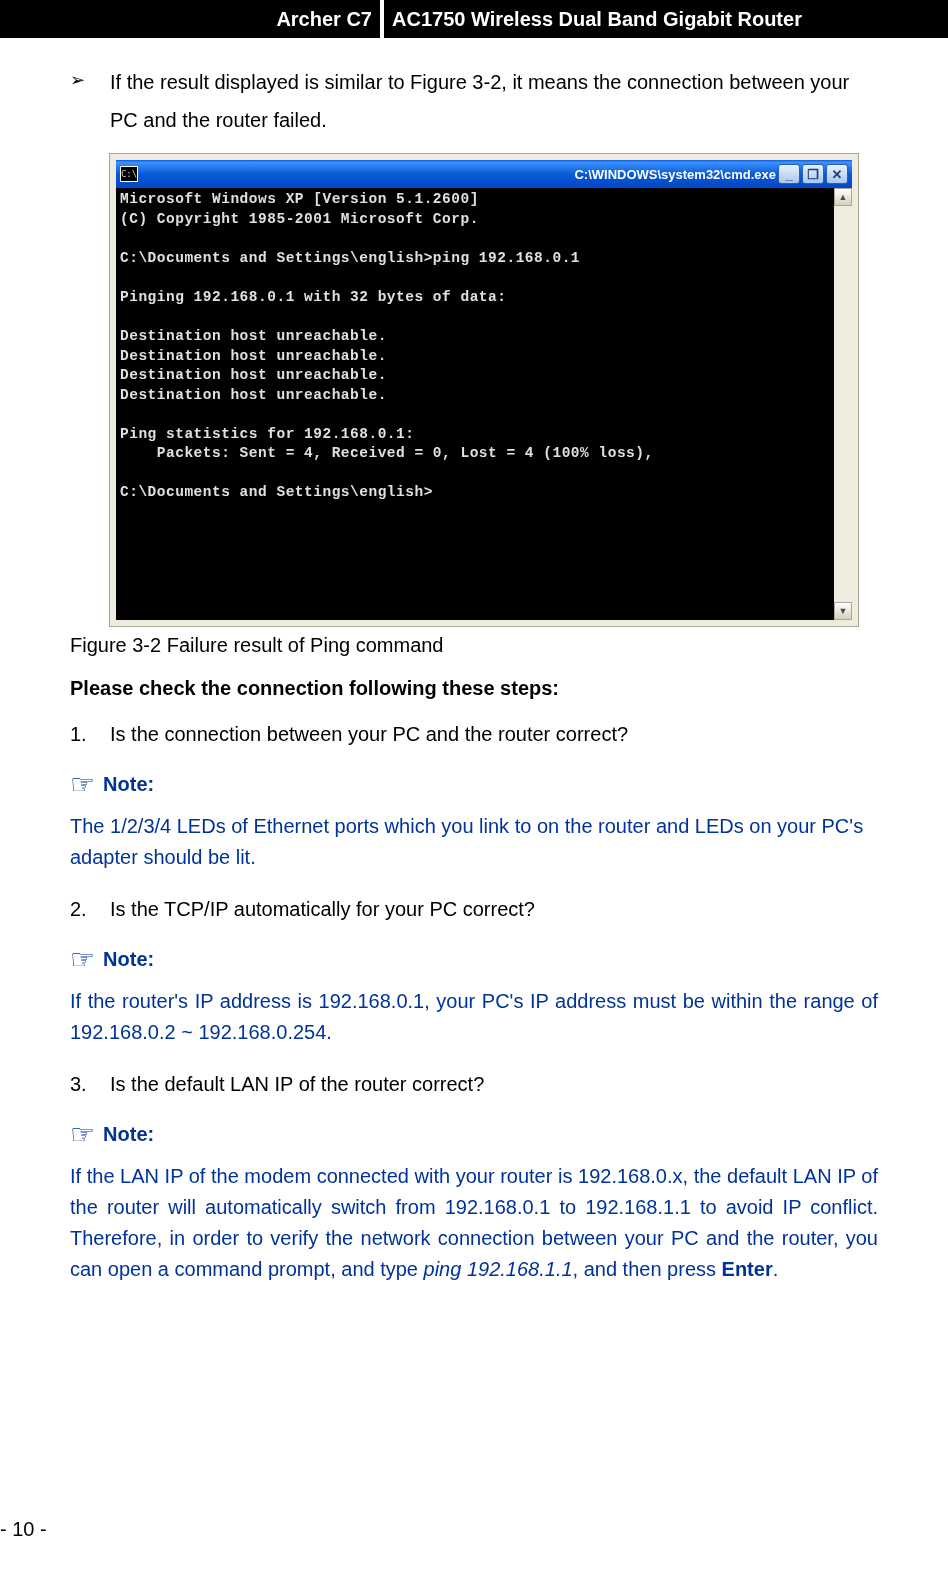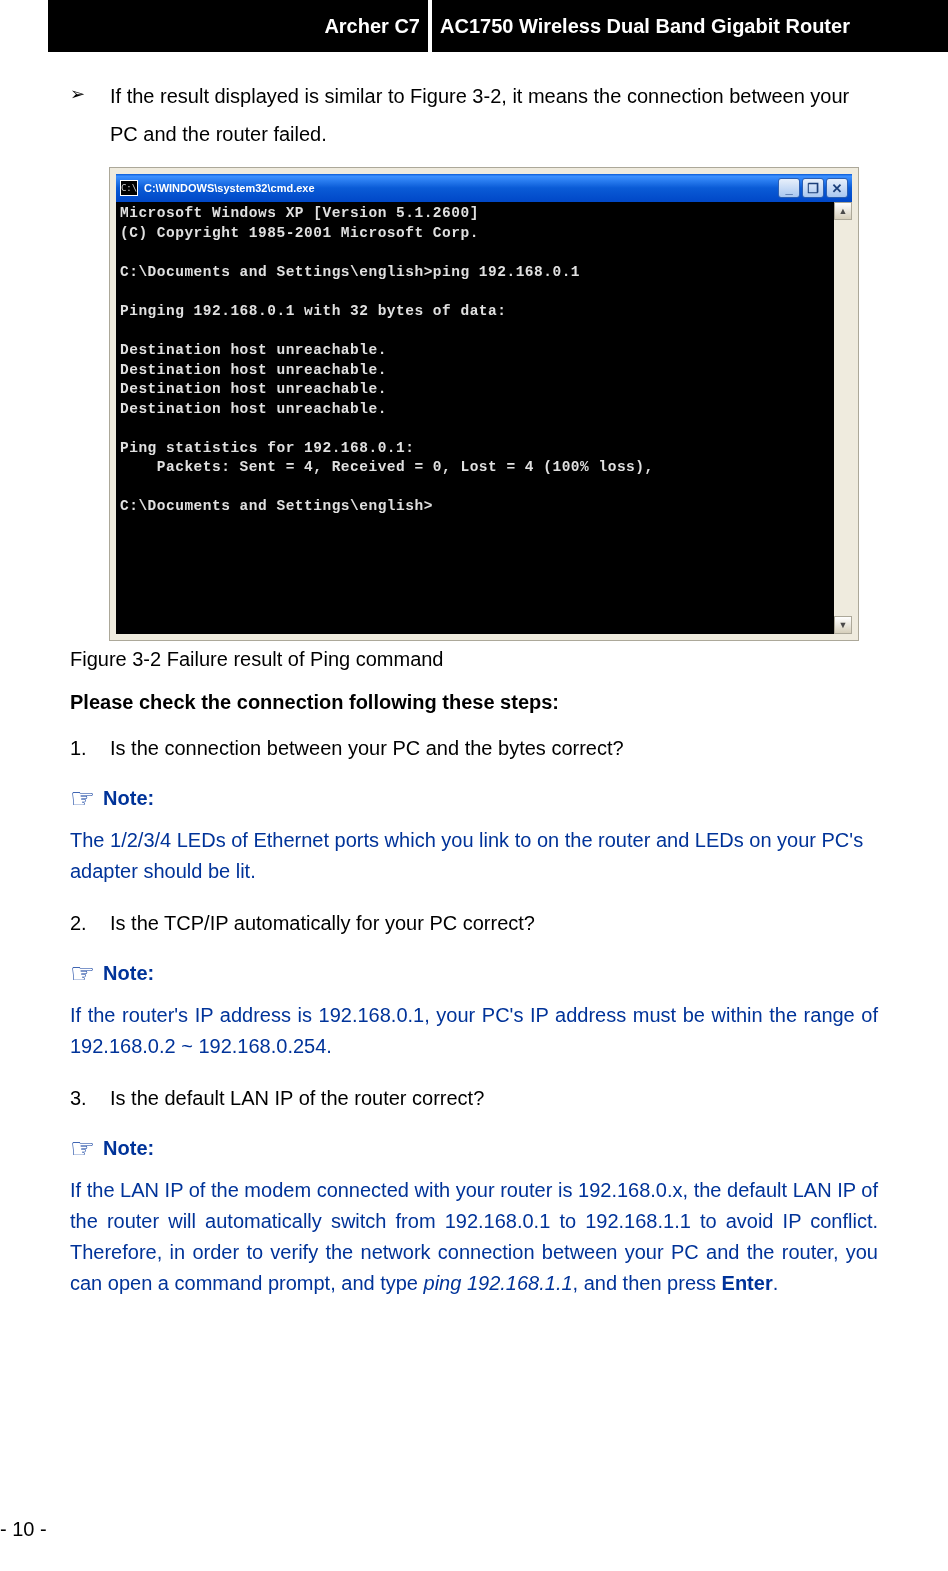--- a/index.html
+++ b/index.html
@@ -12,22 +12,21 @@
       padding: 0;
     }
     .page {
       padding: 0 70px 40px 70px;
       position: relative;
       min-height: 1571px;
     }
     .header-band {
       display: flex;
       margin: 0 -70px 25px -70px;
-      height: 52px;
-      padding-left: 48px;
+      height: 38px;
     }
     .header-left {
       background: #000;
       color: #fff;
       font-weight: bold;
       font-size: 20px;
       display: flex;
       align-items: center;
       justify-content: flex-end;
       padding-right: 8px;
@@ -82,23 +81,24 @@
       font-size: 9px;
       color: #ccc;
       display: flex;
       align-items: center;
       justify-content: center;
       font-family: monospace;
     }
     .cmd-title {
       color: #fff;
       font-weight: bold;
-      font-size: 11px;
+      font-size: 13px;
       flex: 1;
       font-family: "Trebuchet MS", Tahoma, sans-serif;
+      text-align: right;
     }
     .cmd-btn {
       width: 22px;
       height: 20px;
       background: linear-gradient(to bottom, #e8f0fb, #a9c7f0);
       border: 1px solid #2b5fb3;
       border-radius: 3px;
       margin-left: 2px;
       display: flex;
       align-items: center;
@@ -238,21 +238,21 @@
       </div>
     </div>
   </div>
 
   <div class="figure-caption">Figure 3-2 Failure result of Ping command</div>
 
   <div class="check-steps-heading">Please check the connection following these steps:</div>
 
   <div class="numbered">
     <div class="num-mark">1.</div>
-    <div>Is the connection between your PC and the bytes correct?</div>
+    <div>Is the connection between your PC and the router correct?</div>
   </div>
 
   <div class="note-heading">
     <span class="hand">☞</span>
     <span class="note-label">Note:</span>
   </div>
   <div class="note-body">The 1/2/3/4 LEDs of Ethernet ports which you link to on the router and LEDs on your PC's adapter should be lit.</div>
 
   <div class="numbered">
     <div class="num-mark">2.</div>

